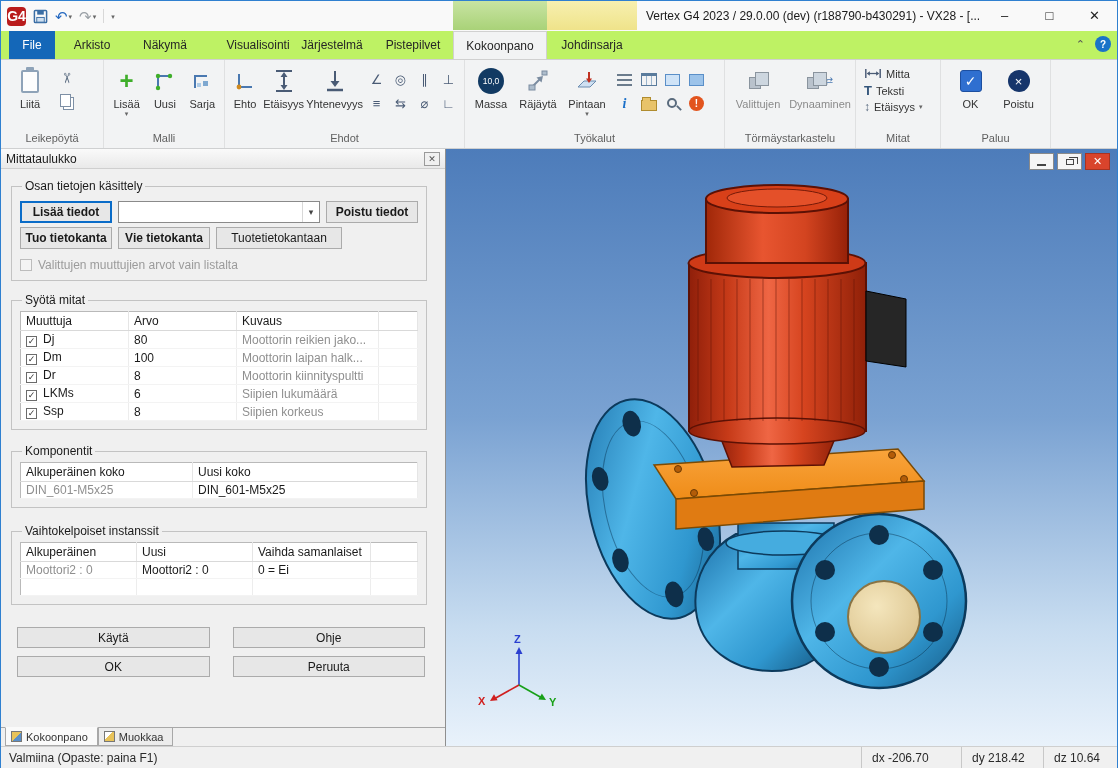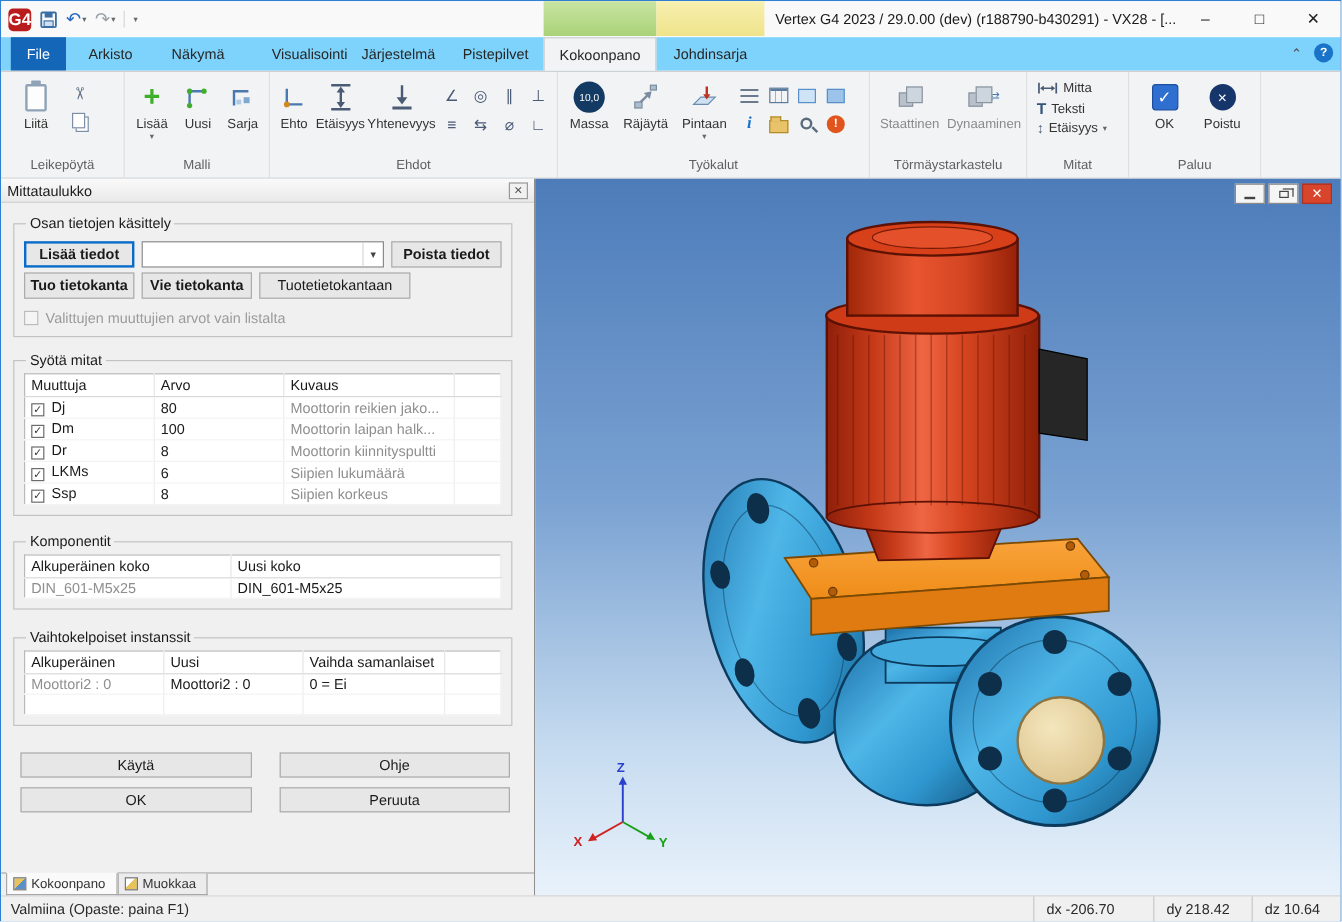--- a/index.html
+++ b/index.html
@@ -17,21 +17,21 @@
   .qat-btn.disabled { color:#9aa0a6; }
   .qat-sep { width:1px; height:14px; background:#d8d8d8; }
   .tabcolor { position:absolute; top:0; height:29px; }
   .tabcolor.green { left:452px; width:94px; background:linear-gradient(#c8e4a2,#a9d278); }
   .tabcolor.yellow { left:546px; width:90px; background:linear-gradient(#f7f0b0,#efe38a); }
   .win-title { position:absolute; left:645px; top:8px; font-size:12px; color:#1a1a1a; white-space:nowrap; }
   .win-controls { position:absolute; right:0; top:0; display:flex; }
   .win-ctl { width:45px; height:29px; display:flex; align-items:center; justify-content:center; font-size:13px; color:#222; }
 
   
-  .tabrow { position:relative; height:28px; background:#7dd3fc; }
+  .tabrow { position:relative; height:28px; background:#bef264; }
   .rtab { position:absolute; top:0; height:28px; display:flex; align-items:center; justify-content:center; font-size:12px; color:#262626; }
   .rtab.file { left:8px; width:46px; background:#1467b8; color:#fff; }
   .rtab.selected { background:#f2f3f4; border:1px solid #d0d0d0; border-bottom:none; z-index:2; }
   .tabrow-right { position:absolute; right:6px; top:5px; display:flex; align-items:center; gap:10px; }
   .chevron-up { color:#555; font-size:11px; }
   .help-circle { width:16px; height:16px; border-radius:50%; background:#1a73c8; color:#fff;
     font-size:10px; font-weight:bold; display:flex; align-items:center; justify-content:center; }
 
   
   .ribbon { position:relative; height:90px; background:#f2f3f4; border-top:1px solid #d0d0d0; border-bottom:1px solid #cfd0d1; display:flex; }
@@ -380,21 +380,21 @@
       </div>
       <div class="rgroup-label">Työkalut</div>
     </div>
 
     <div class="rgroup" style="width:131px">
       <div class="rgroup-content" style="justify-content:center">
         <div class="rbtn-big" style="width:60px">
           <span class="ricon">
               <span class="icon-cubes"></span>
             </span>
-          <span class="rlabel dis">Staattinen</span>
+          <span class="rlabel dis">Valittujen</span>
         </div>
         <div class="rbtn-big" style="width:64px">
           <span class="ricon">
               <span class="icon-cubes"></span>
               <span class="gi" style="font-size:10px;color:#4a78b0">⇄</span>
             </span>
           <span class="rlabel dis">Dynaaminen</span>
         </div>
       </div>
       <div class="rgroup-label">Törmäystarkastelu</div>
@@ -457,21 +457,21 @@
       </div>
 
       <fieldset class="fs1">
         <legend>Osan tietojen käsittely</legend>
         <div class="actrow">
           <button class="pbtn w90 focus">Lisää tiedot</button>
           <span class="combo">
             <input value="" style="">
             <span class="combo-arrow">▾</span>
           </span>
-          <button class="pbtn w90">Poista tiedot</button>
+          <button class="pbtn w90">Poistu tiedot</button>
         </div>
         <div class="actrow">
           <button class="pbtn w90">Tuo tietokanta</button>
           <button class="pbtn w90">Vie tietokanta</button>
           <button class="pbtn w122">Tuotetietokantaan</button>
         </div>
         <div class="chkrow">
           <span class="chkbox-dis"></span>
           <span>Valittujen muuttujien arvot vain listalta</span>
         </div>

